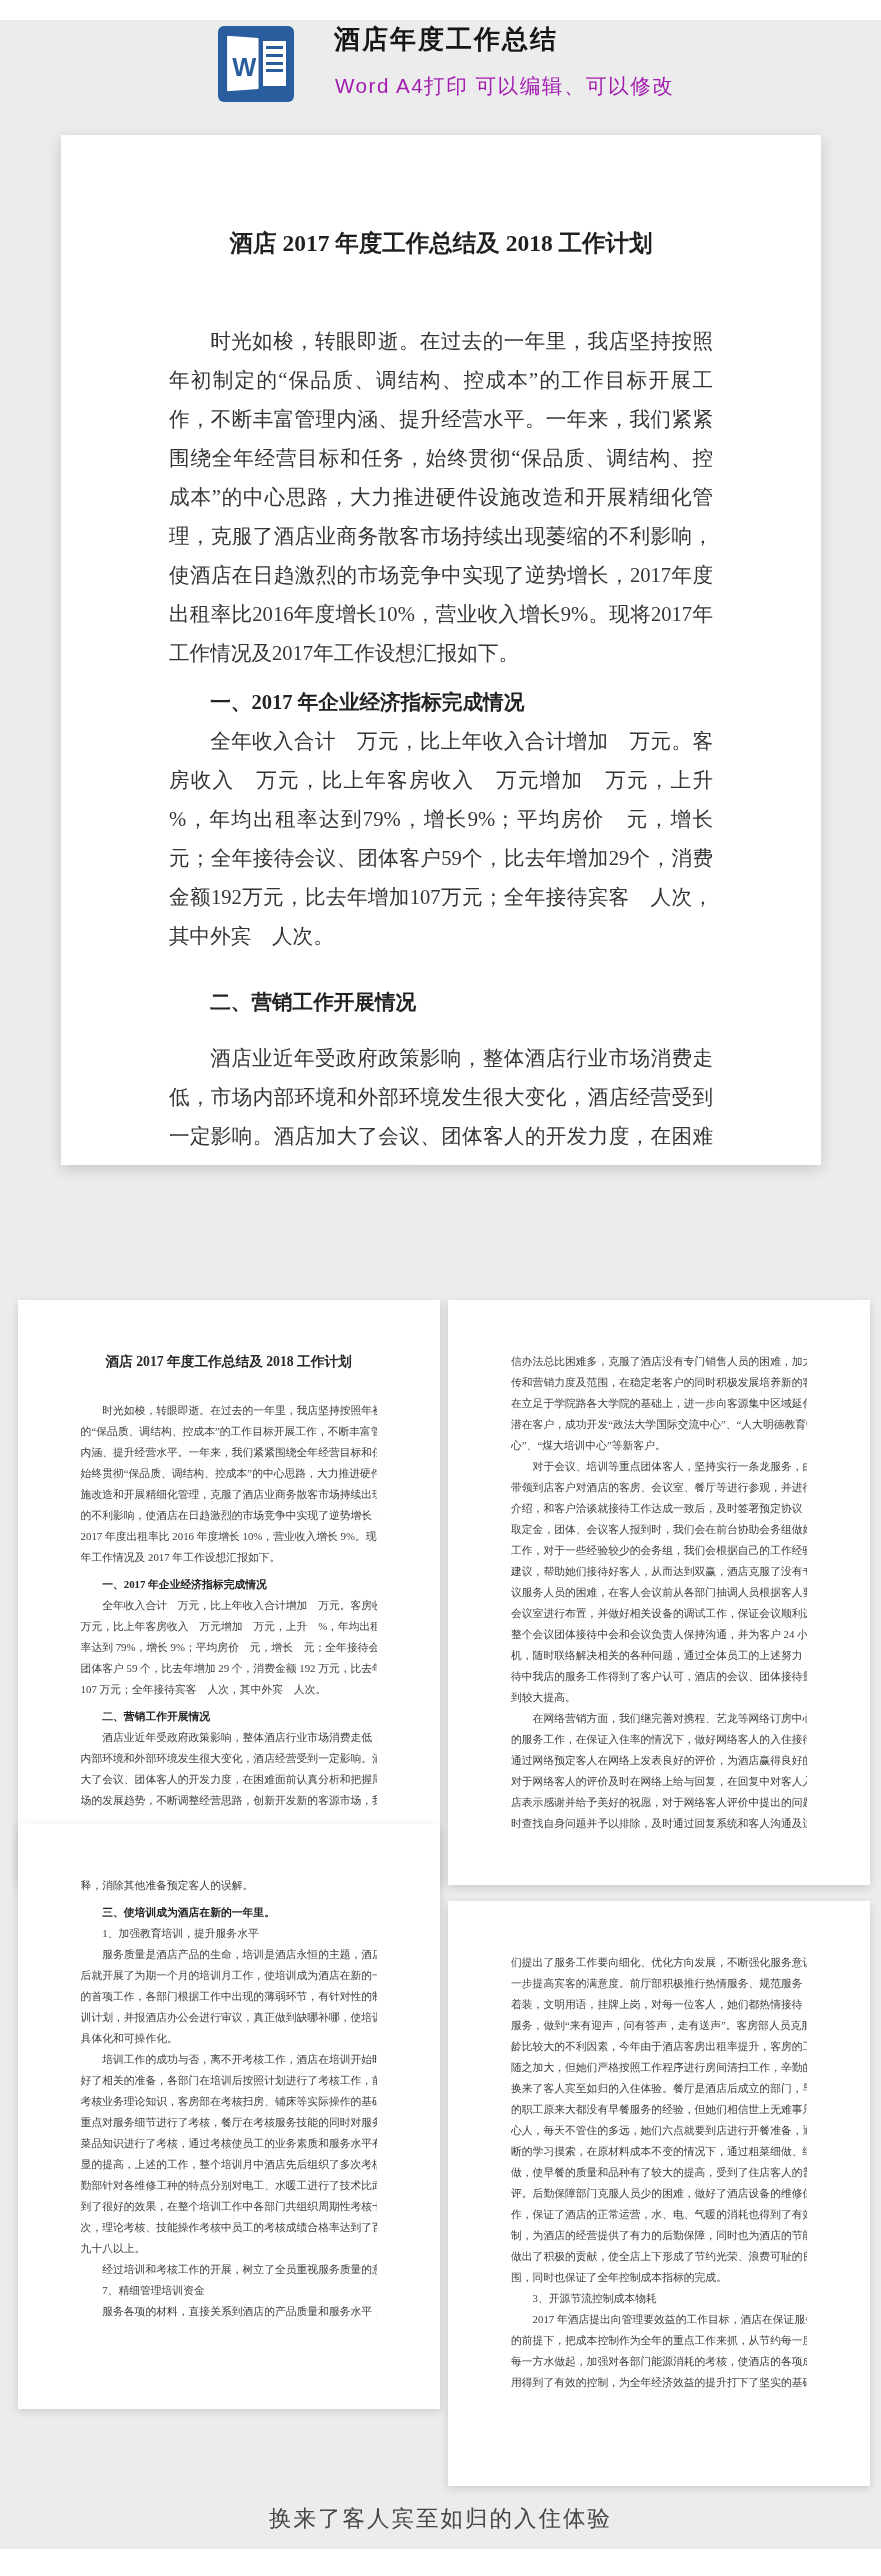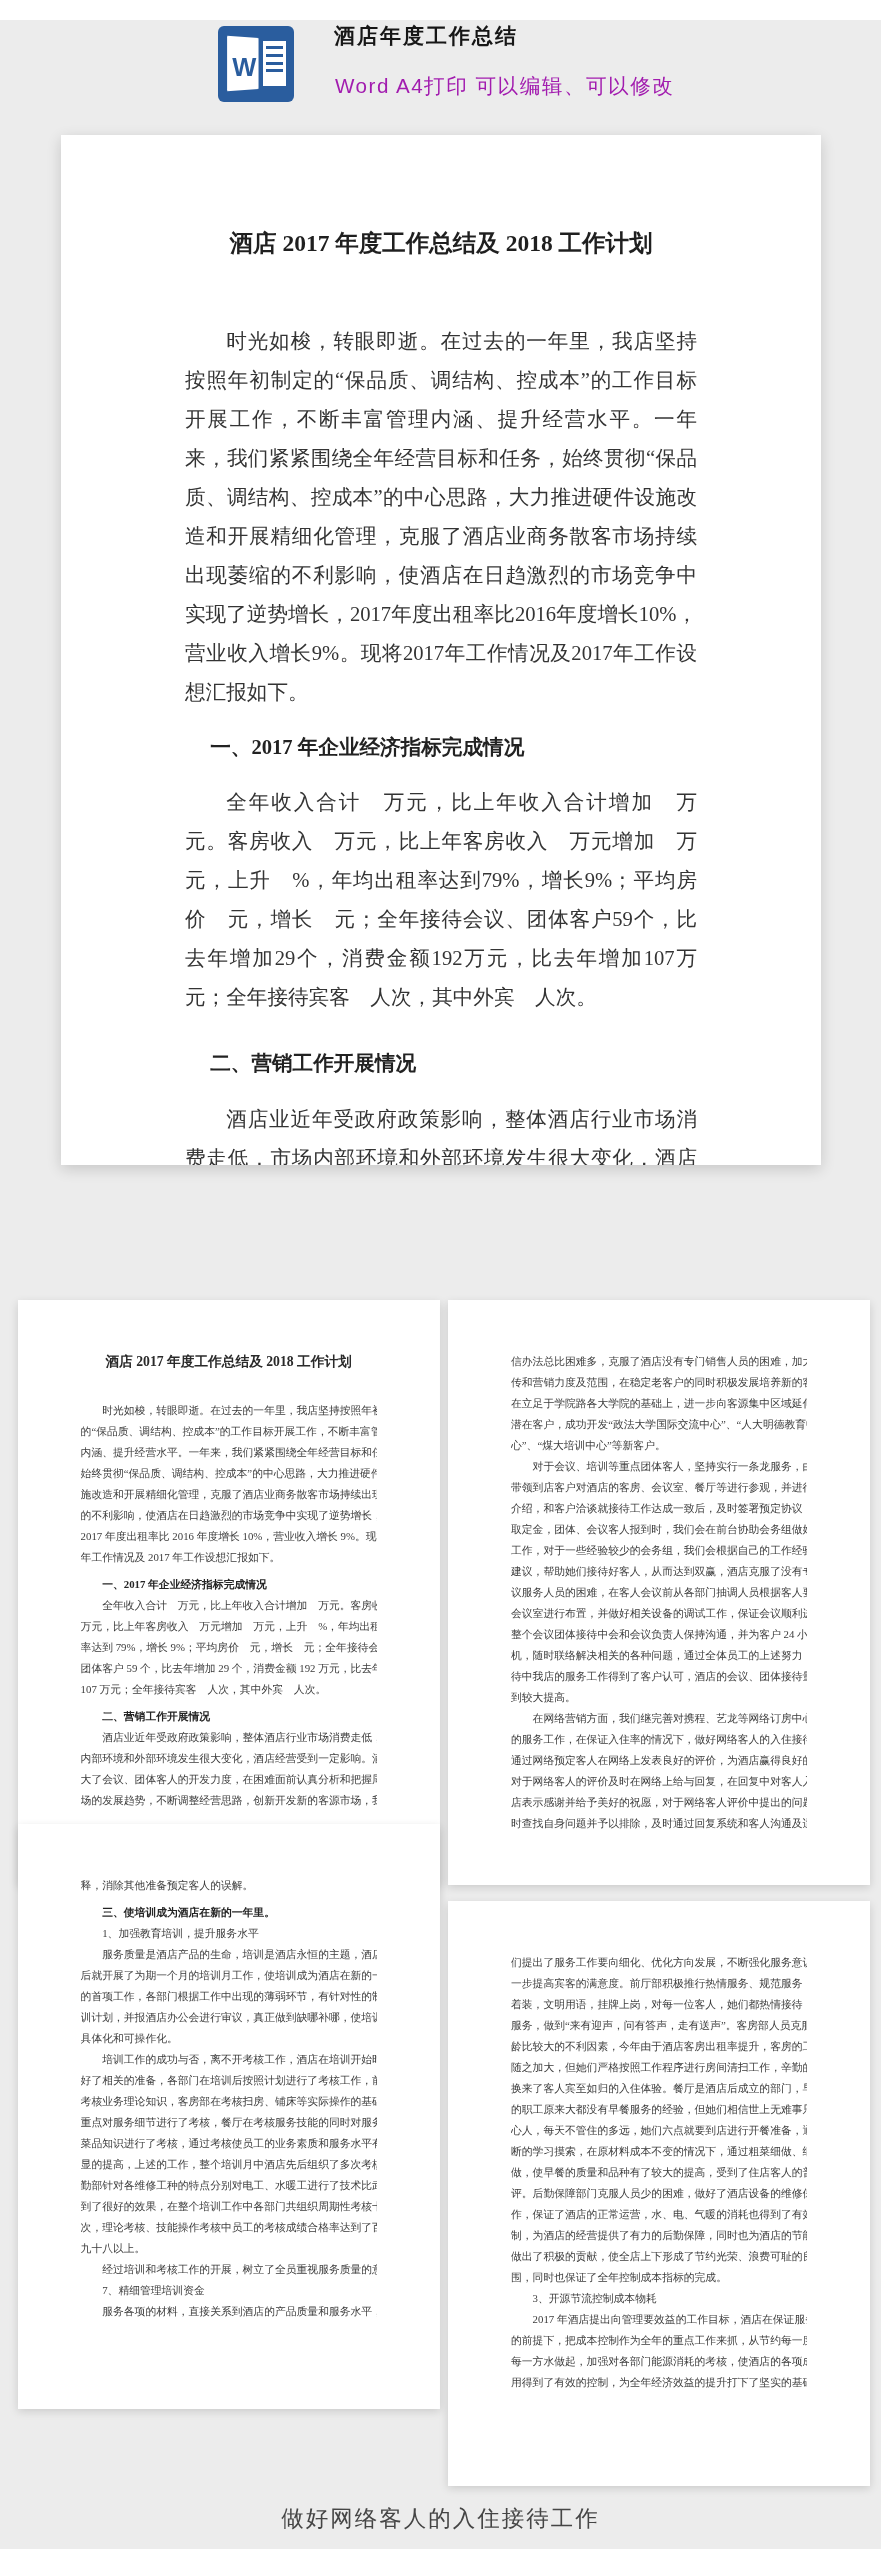--- a/index.html
+++ b/index.html
@@ -20,41 +20,41 @@
     transform:perspective(117px) rotateY(18deg);border-radius:1px;
   }
   .word-icon .w{
     position:absolute;left:10.8px;top:29px;width:31px;text-align:center;
     color:#2a5d9e;font-weight:bold;font-size:25.5px;line-height:25.5px;
     font-family:"Liberation Sans",sans-serif;
   }
   .word-icon .lines{position:absolute;right:7.8px;top:15.7px;width:23.5px;height:45px;background:#ffffff;}
   .word-icon .lines i{display:block;height:2.9px;background:#2a5d9e;margin:4.9px 2.9px 0 2.9px;}
   .product-title{
-    position:absolute;left:334px;top:21.5px;font-size:21px;font-weight:bold;
+    position:absolute;left:334px;top:21.5px;font-size:26px;font-weight:bold;
     color:#161616;letter-spacing:2px;white-space:nowrap;
   }
   .product-subtitle{
     position:absolute;left:335px;top:72px;font-size:20.6px;color:#a21caf;
     letter-spacing:1.5px;white-space:nowrap;
   }
 
   
   .main-page{
     position:absolute;left:61px;top:135px;width:760px;height:1030px;background:#ffffff;
     box-shadow:0 3.9px 13.7px rgba(0,0,0,.16);box-sizing:border-box;
     padding:93px 108px 0 108px;overflow:hidden;
     font-family:"Liberation Serif","DejaVu Serif",serif;color:#343434;
   }
   .doc-title{
     font-size:23.5px;font-weight:bold;text-align:center;color:#1f1f1f;
     line-height:31px;margin:0 0 63px 0;
   }
   .doc-p{
-    font-size:20.6px;line-height:39px;text-align:justify;text-indent:2em;margin:16px;
+    font-size:20.6px;line-height:39px;text-align:justify;text-indent:2em;margin:0;
   }
   .doc-h{
     font-size:20.6px;line-height:39px;font-weight:bold;text-indent:2em;color:#222;margin:9.8px 0 0 0;
   }
   .doc-h.second{margin-top:27.4px;margin-bottom:16.6px;}
 
   
   .thumb{
     position:absolute;width:422px;height:585px;background:#ffffff;
     box-shadow:0 2.9px 8.8px rgba(0,0,0,.15);box-sizing:border-box;
@@ -193,18 +193,18 @@
       <div class="tl p">制，为酒店的经营提供了有力的后勤保障，同时也为酒店的节能降耗</div>
       <div class="tl p">做出了积极的贡献，使全店上下形成了节约光荣、浪费可耻的良好氛</div>
       <div class="tl p">围，同时也保证了全年控制成本指标的完成。</div>
       <div class="tl in">3、开源节流控制成本物耗</div>
       <div class="tl in">2017 年酒店提出向管理要效益的工作目标，酒店在保证服务质量</div>
       <div class="tl p">的前提下，把成本控制作为全年的重点工作来抓，从节约每一度电、</div>
       <div class="tl p">每一方水做起，加强对各部门能源消耗的考核，使酒店的各项成本费</div>
       <div class="tl p">用得到了有效的控制，为全年经济效益的提升打下了坚实的基础。</div>
     </div>
 
-  <div class="download-hint">做好网络客人的入住接待工作</div>
+  <div class="download-hint">换来了客人宾至如归的入住体验</div>
 
   <div class="bottom-strip"></div>
 
 </div>
 
 
 </body></html>

